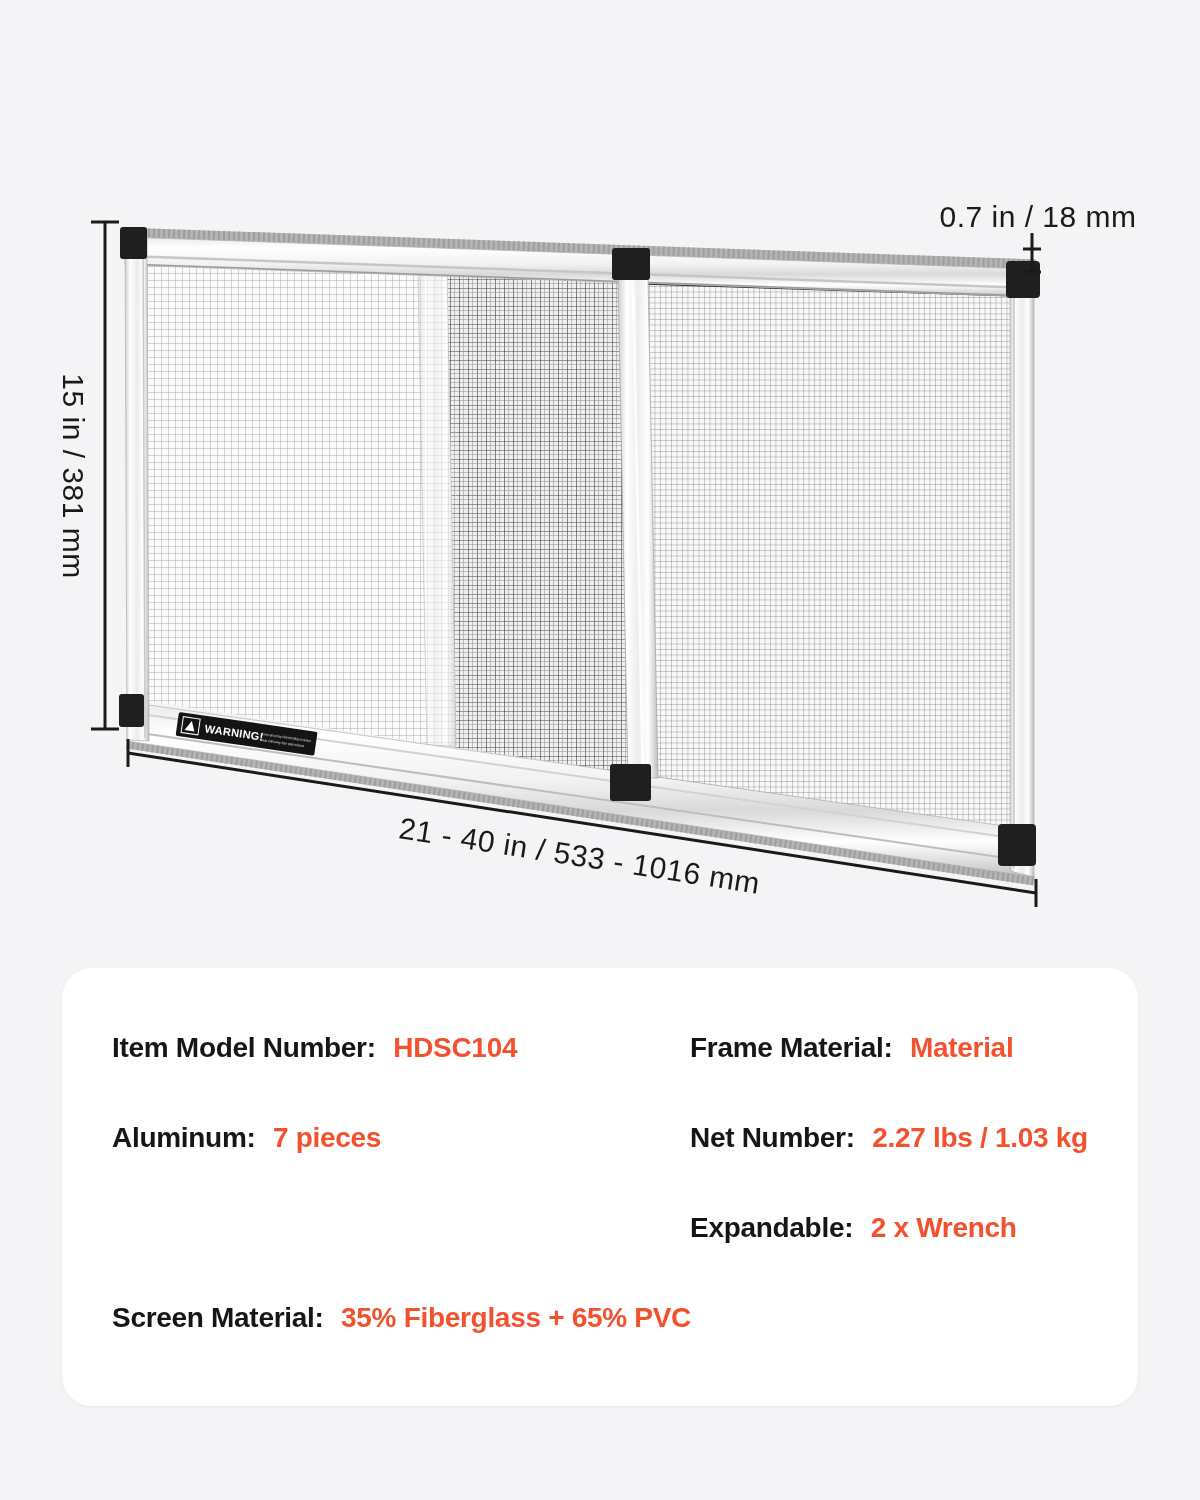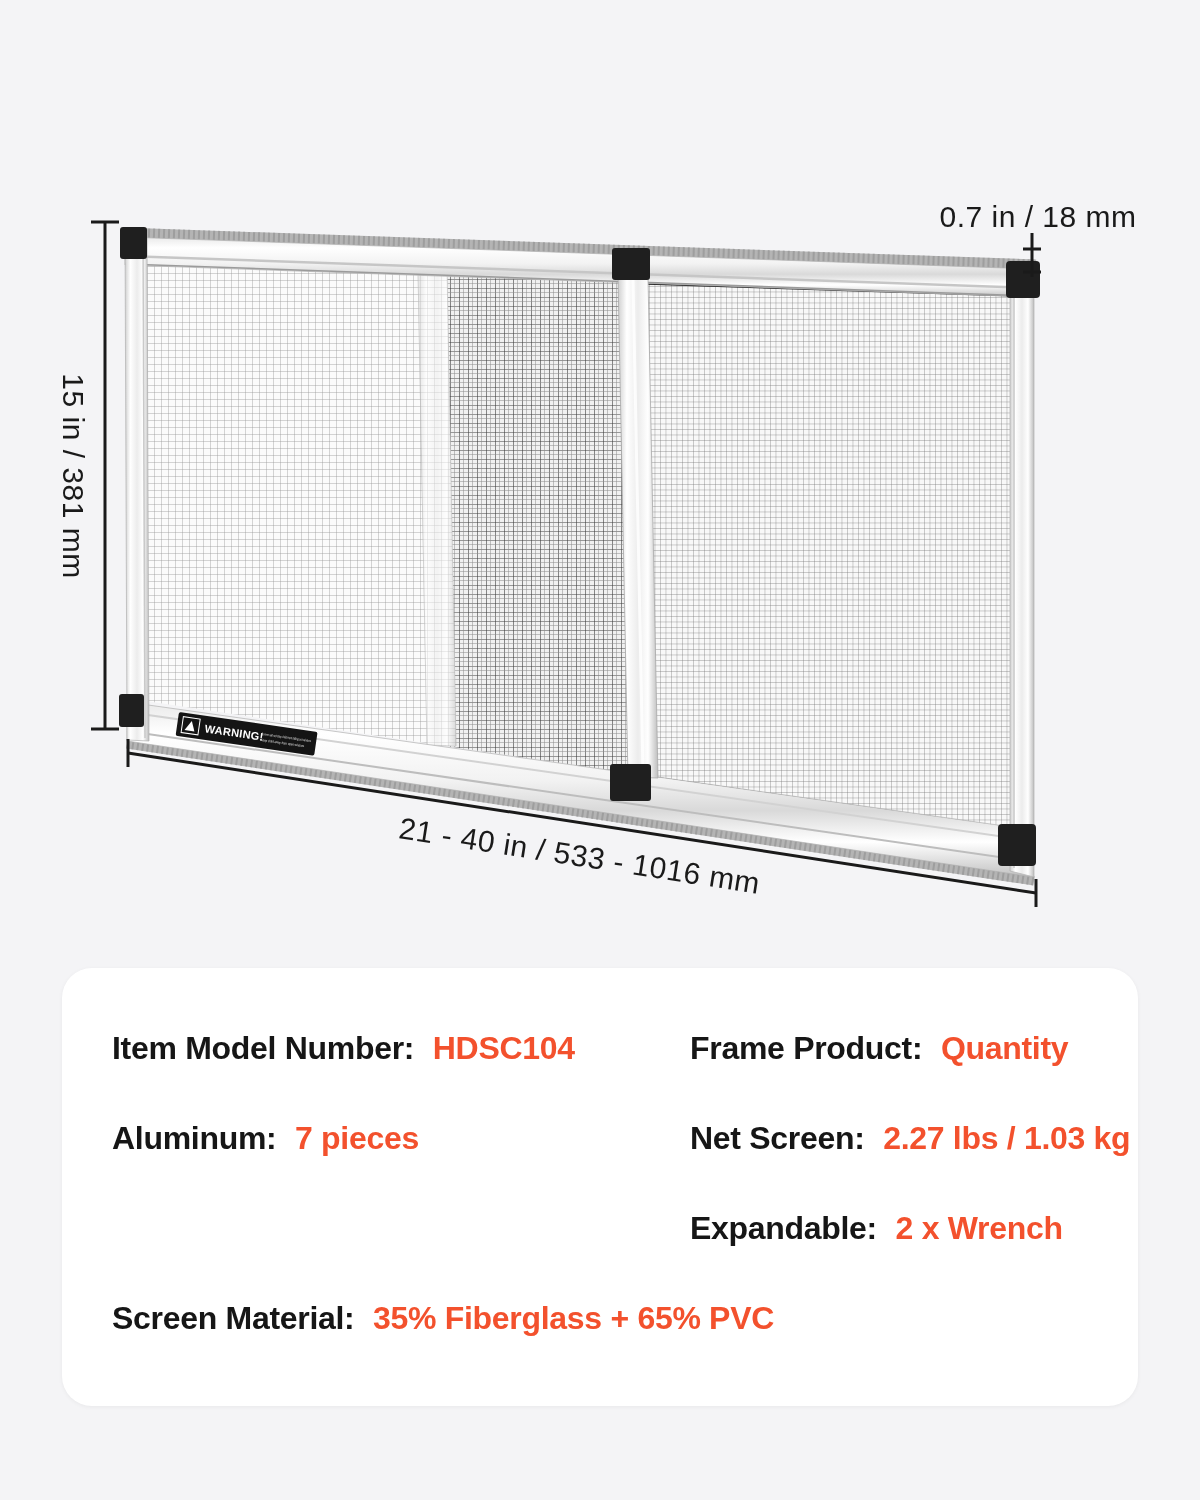--- a/index.html
+++ b/index.html
@@ -25,21 +25,21 @@
     font-size:3.5px;fill:#e6e6e6;
   }
   .spec-card{
     position:absolute;left:62px;top:968px;
     width:1076px;height:438px;
     background:#ffffff;border-radius:30px;
     box-shadow:0 1px 4px rgba(0,0,0,0.05);
   }
   .spec-cell{
     position:absolute;white-space:nowrap;
-    font-weight:700;font-size:32px;letter-spacing:-0.3px;
+    font-weight:700;font-size:28px;letter-spacing:-0.3px;
     color:#161616;line-height:40px;
   }
   .spec-value{color:#F3512D;margin-left:10px;}
   .col-left{left:50px;}
   .col-right{left:628px;}
   .row-1{top:60px;}
   .row-2{top:150px;}
   .row-3{top:240px;}
   .row-4{top:330px;}
 </style>
@@ -166,30 +166,30 @@
     </g>
   </svg>
 
   <div class="spec-card">
 
     <div class="spec-cell col-left row-1">
       <span>Item Model Number:</span>
       <span class="spec-value">HDSC104</span>
     </div>
     <div class="spec-cell col-right row-1">
-      <span>Frame Product:</span>
-      <span class="spec-value">Quantity</span>
+      <span>Frame Material:</span>
+      <span class="spec-value">Material</span>
     </div>
 
     <div class="spec-cell col-left row-2">
       <span>Aluminum:</span>
       <span class="spec-value">7 pieces</span>
     </div>
     <div class="spec-cell col-right row-2">
-      <span>Net Screen:</span>
+      <span>Net Number:</span>
       <span class="spec-value">2.27 lbs / 1.03 kg</span>
     </div>
 
     <div class="spec-cell col-right row-3">
       <span>Expandable:</span>
       <span class="spec-value">2 x Wrench</span>
     </div>
 
     <div class="spec-cell col-left row-4">
       <span>Screen Material:</span>

